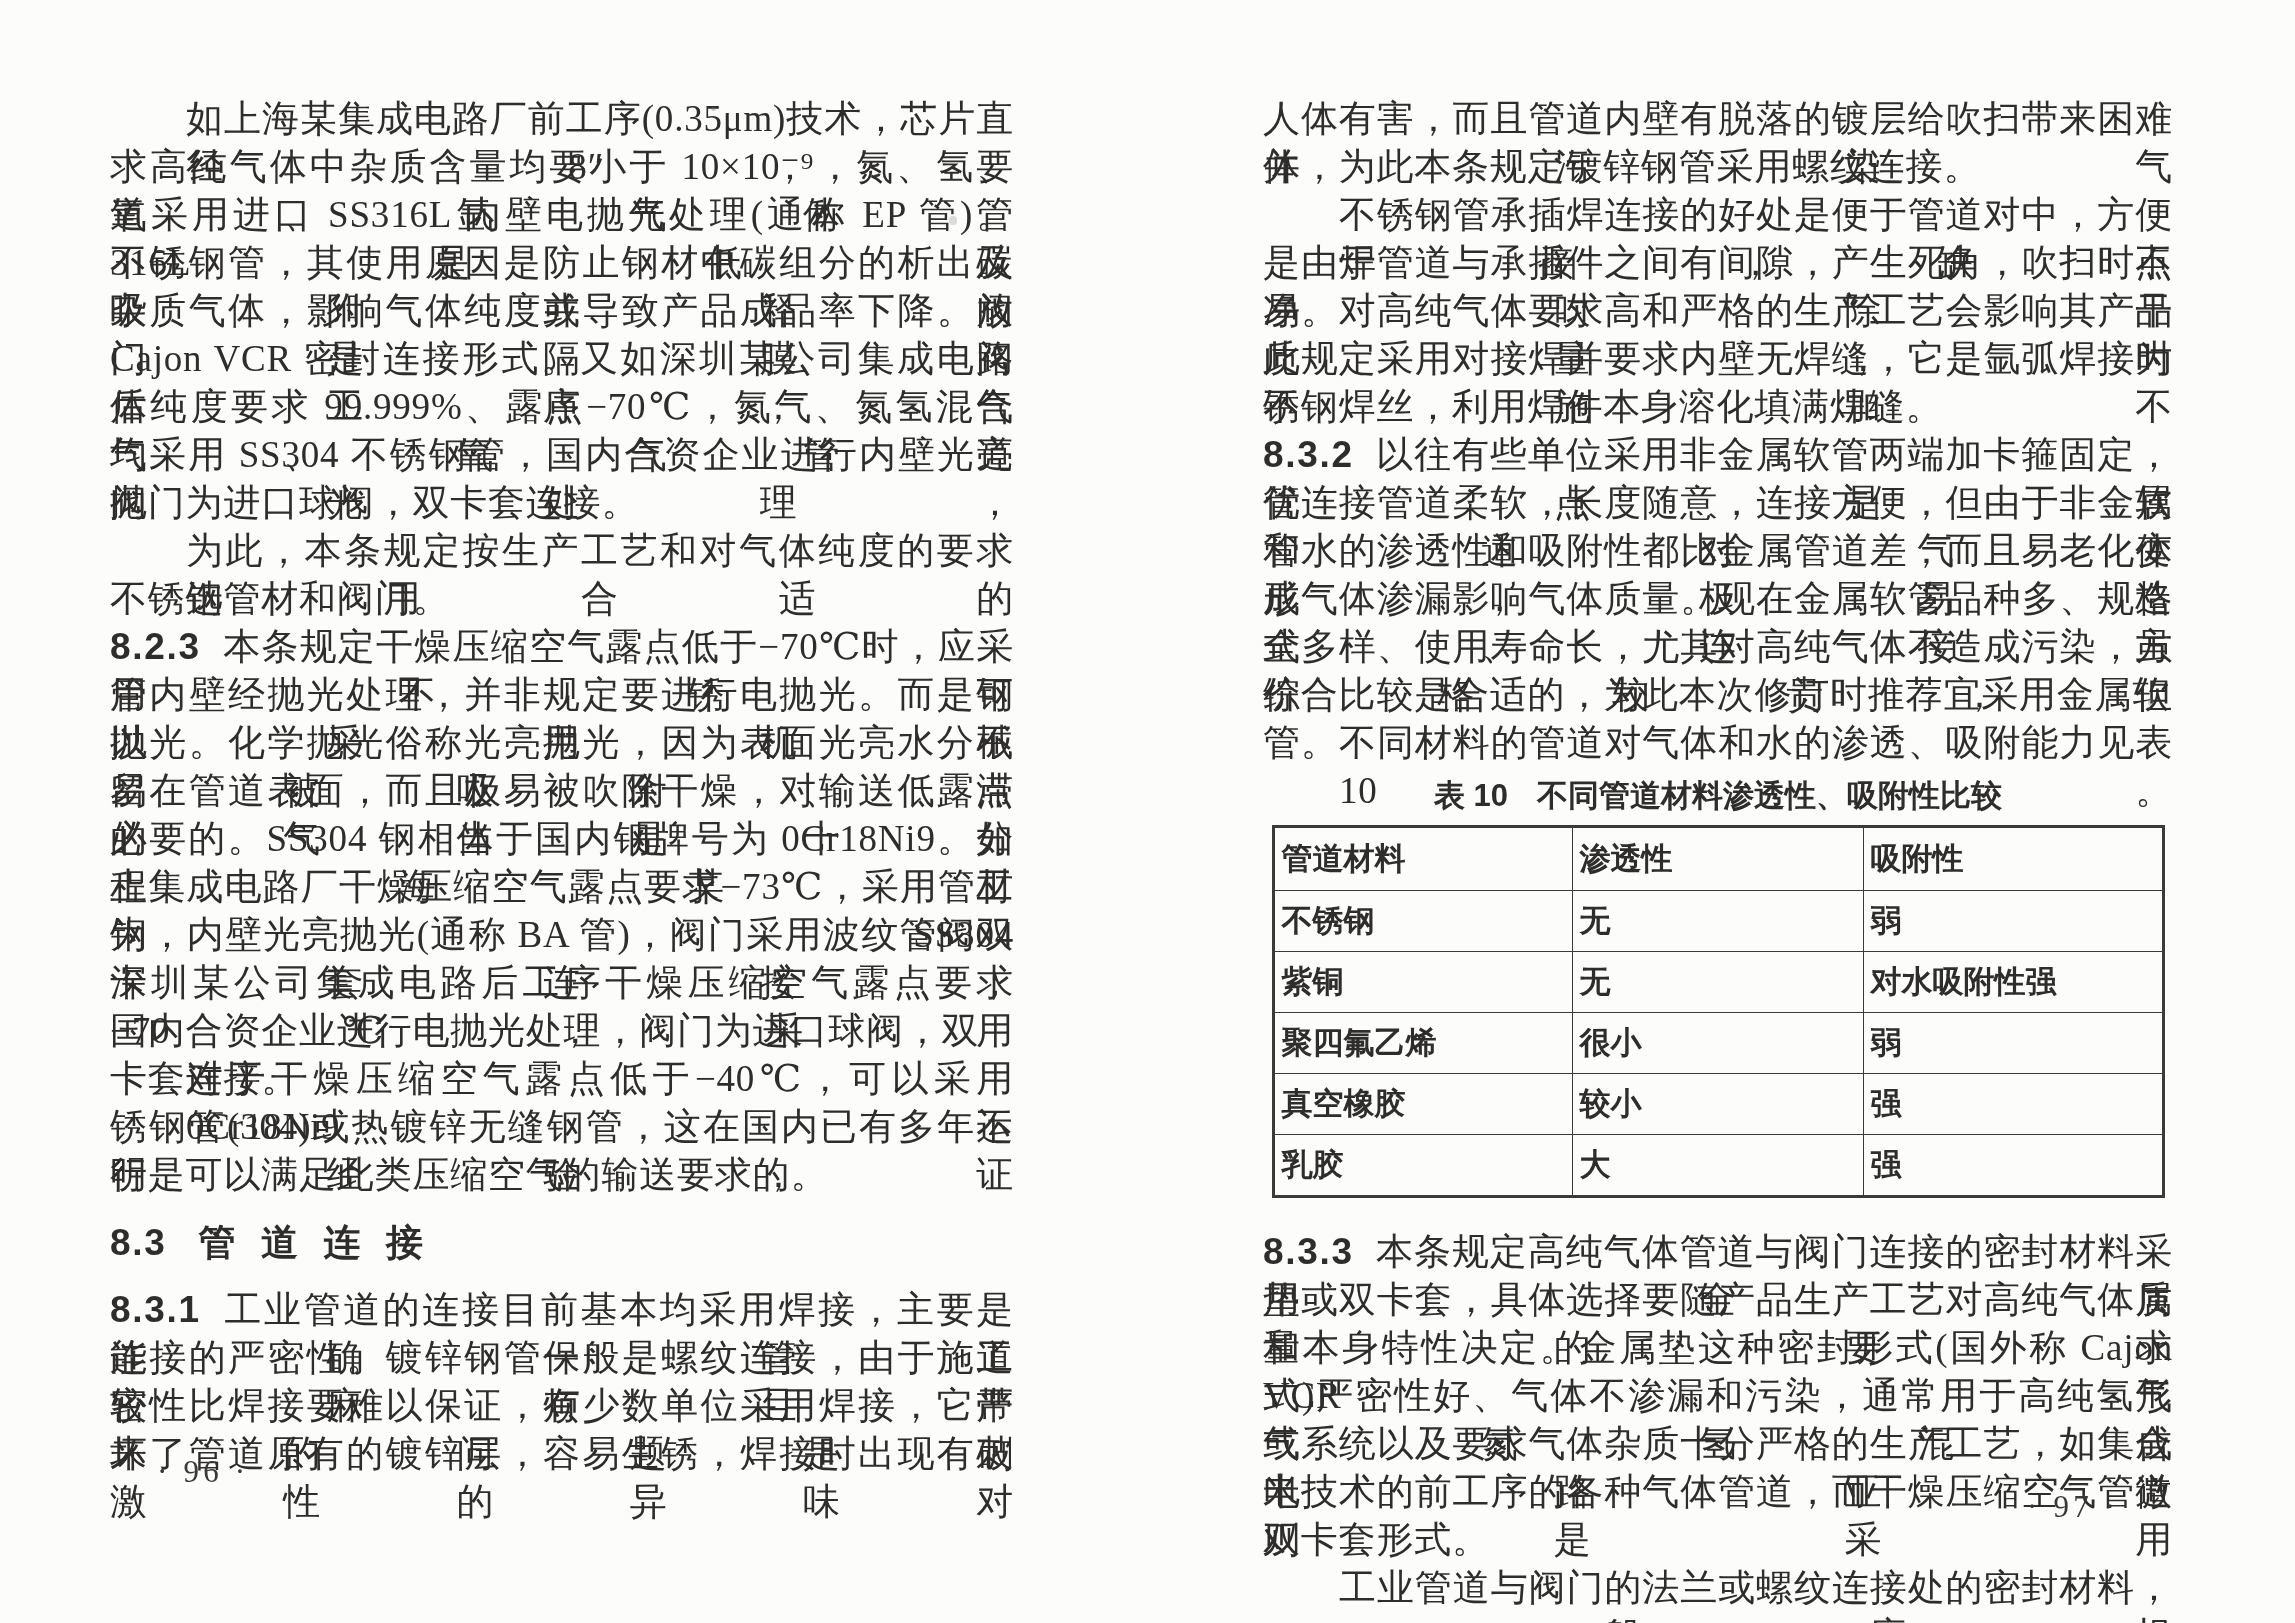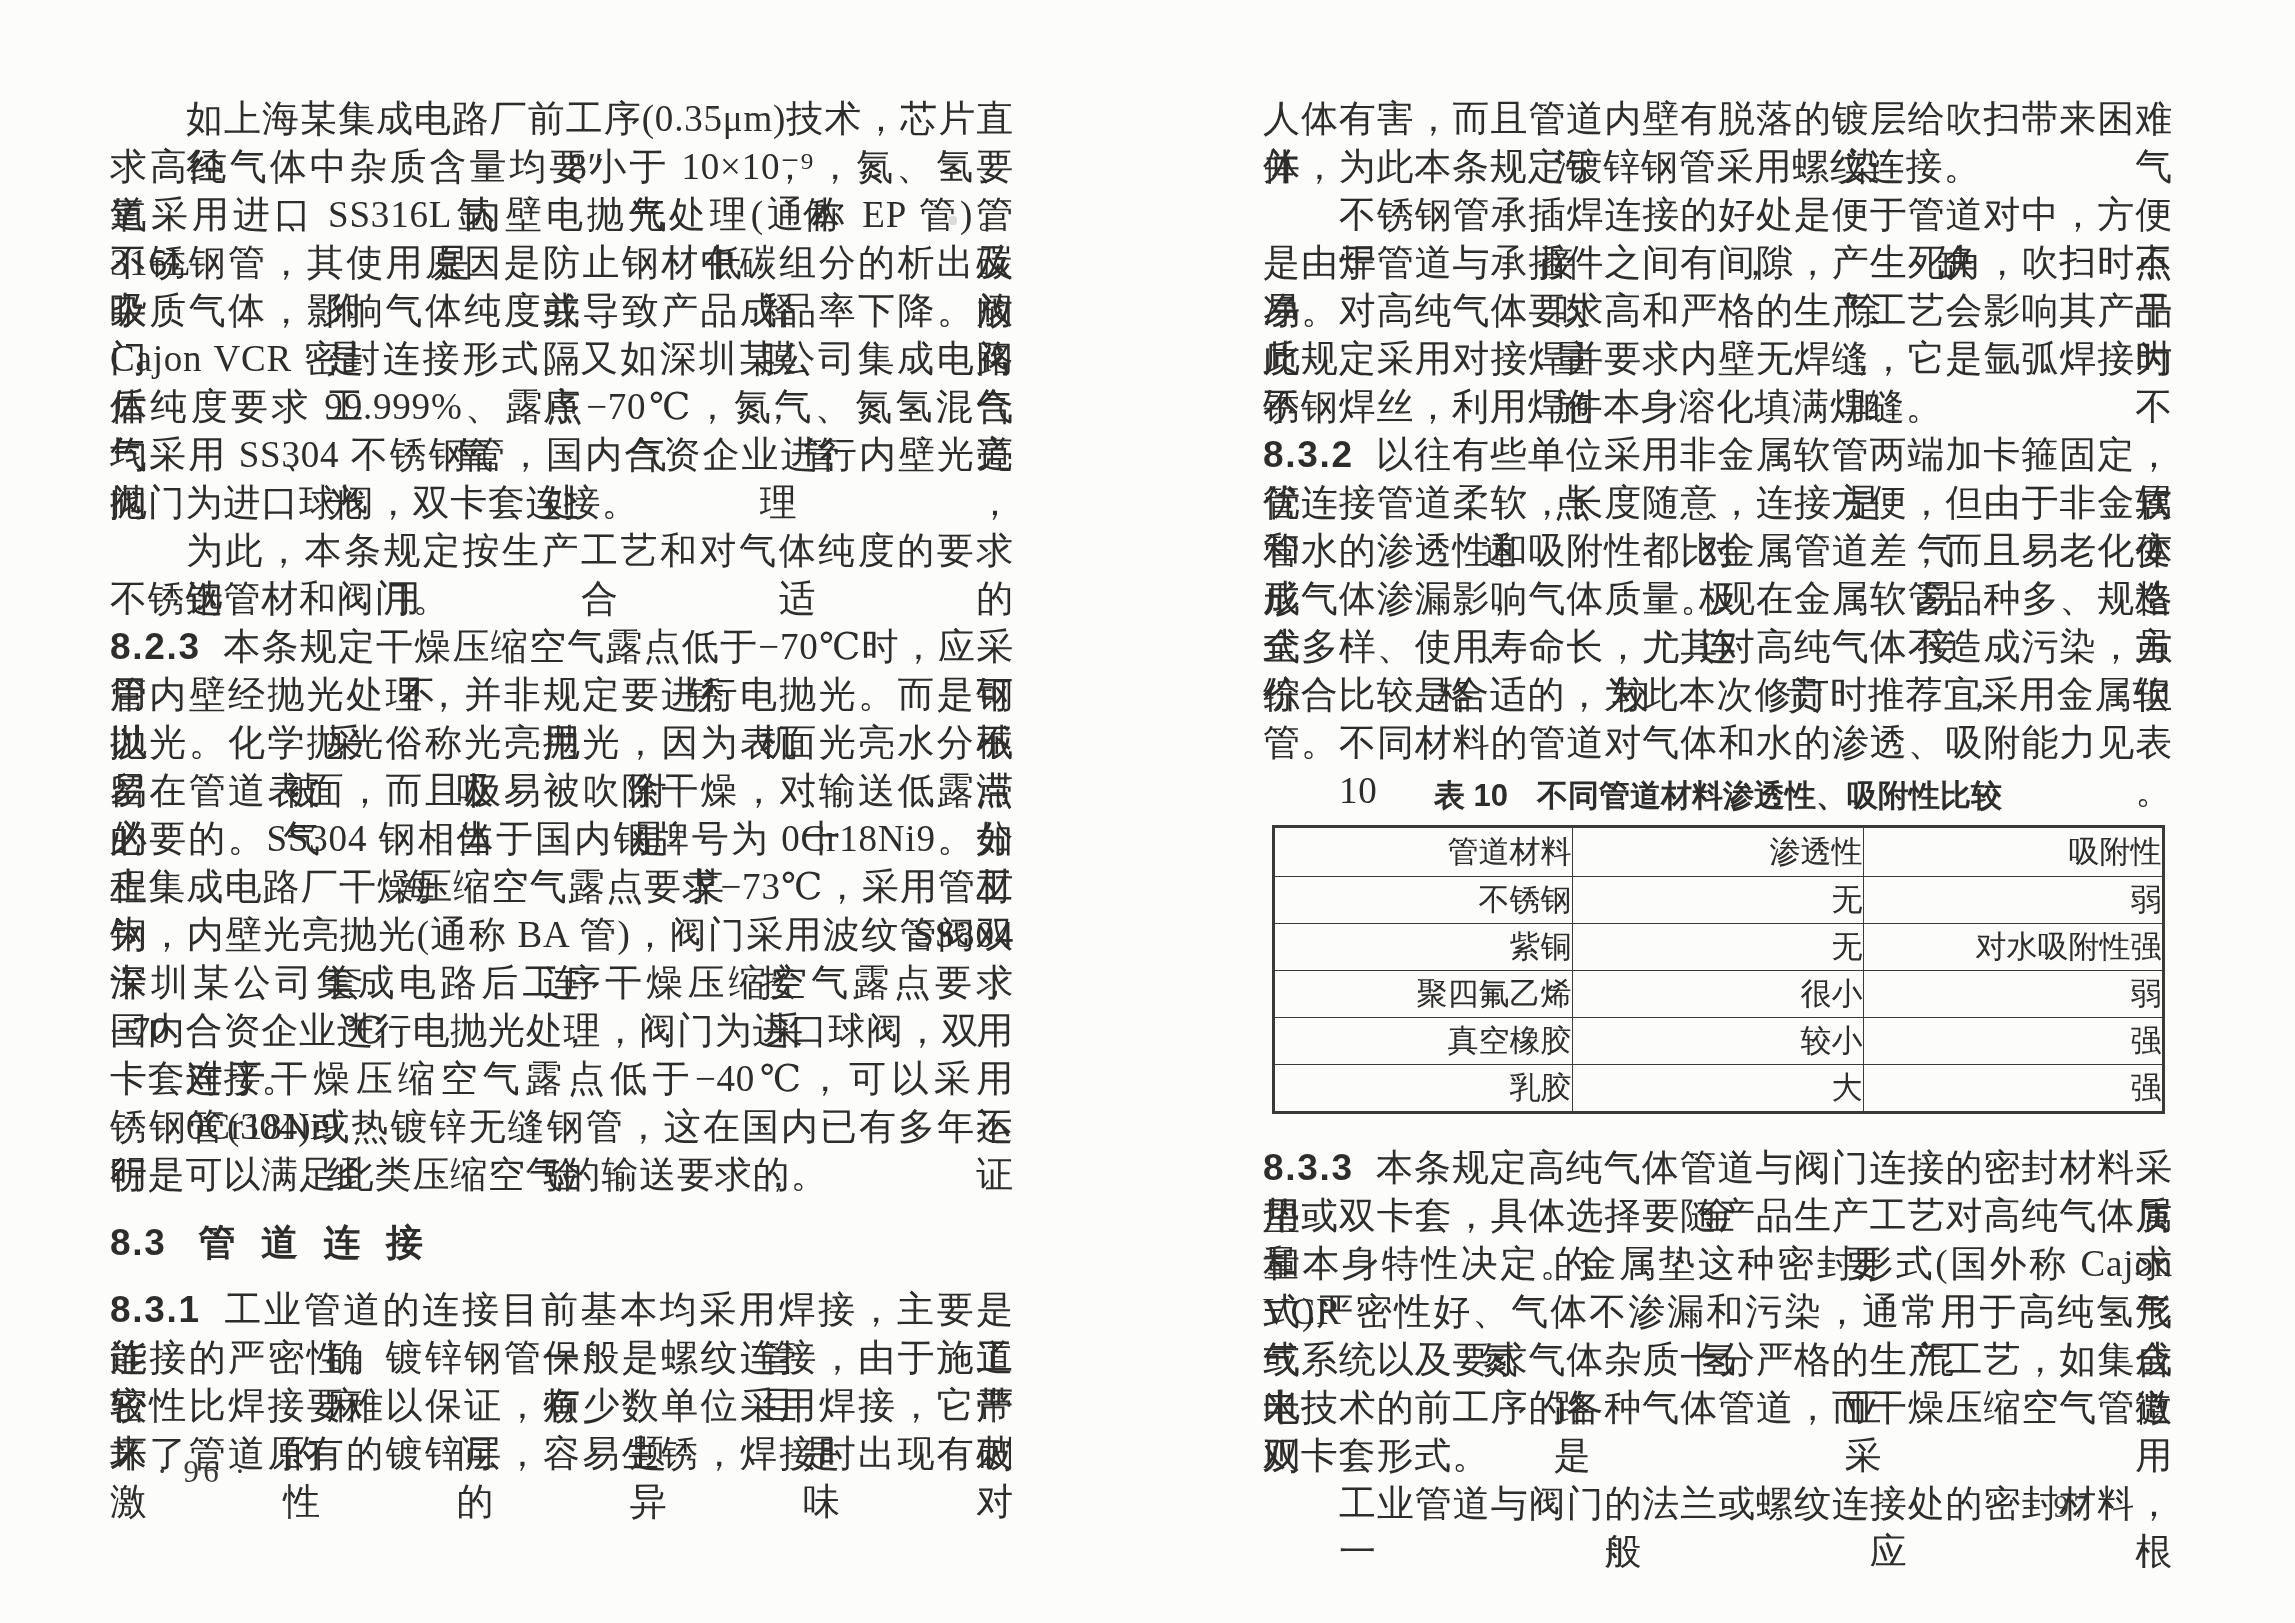--- a/index.html
+++ b/index.html
@@ -39,22 +39,22 @@
     margin:8.5px 0 10.2px 0;height:39px;line-height:39px;text-align:center;
     font-family:"Liberation Sans","DejaVu Sans",sans-serif;
     font-weight:bold;font-size:31px;
   }
   .tbl-caption .cap-label{margin-right:29px;margin-top:24px;}
   table.t10{
     width:893px;margin-left:8.5px;border-collapse:collapse;
     border:3.4px solid #3b3a38;font-size:31px;color:#2e2d2b;
   }
   table.t10 th,table.t10 td{
-    border:1.7px solid #3b3a38;text-align:right;vertical-align:middle;
-    font-weight:normal;padding:0;
+    border:1.7px solid #3b3a38;text-align:left;vertical-align:middle;
+    font-weight:bold;padding:7px;
   }
   table.t10 th{height:48px;}
   table.t10 td{height:46px;}
   .after-table{margin-top:30px;}
   
   .pagenum{
     position:absolute;font-size:31px;letter-spacing:4.2px;color:#3a3938;
     font-family:"Liberation Serif","DejaVu Serif",serif;
   }
   .pagenum-left{left:133px;top:1454px;padding-left:24px;}

